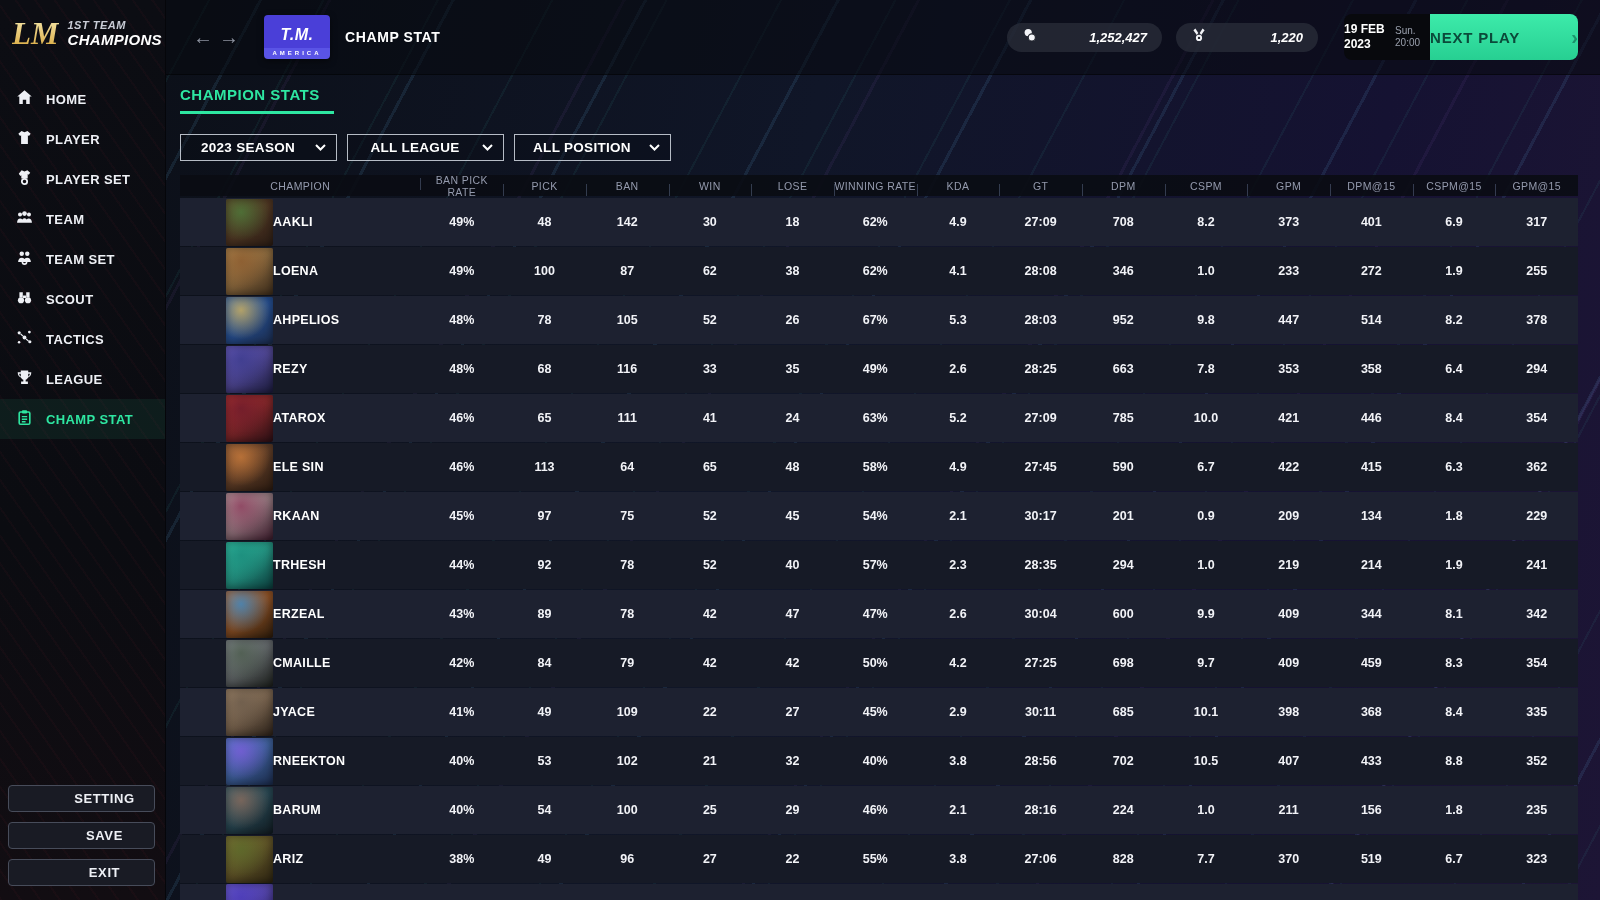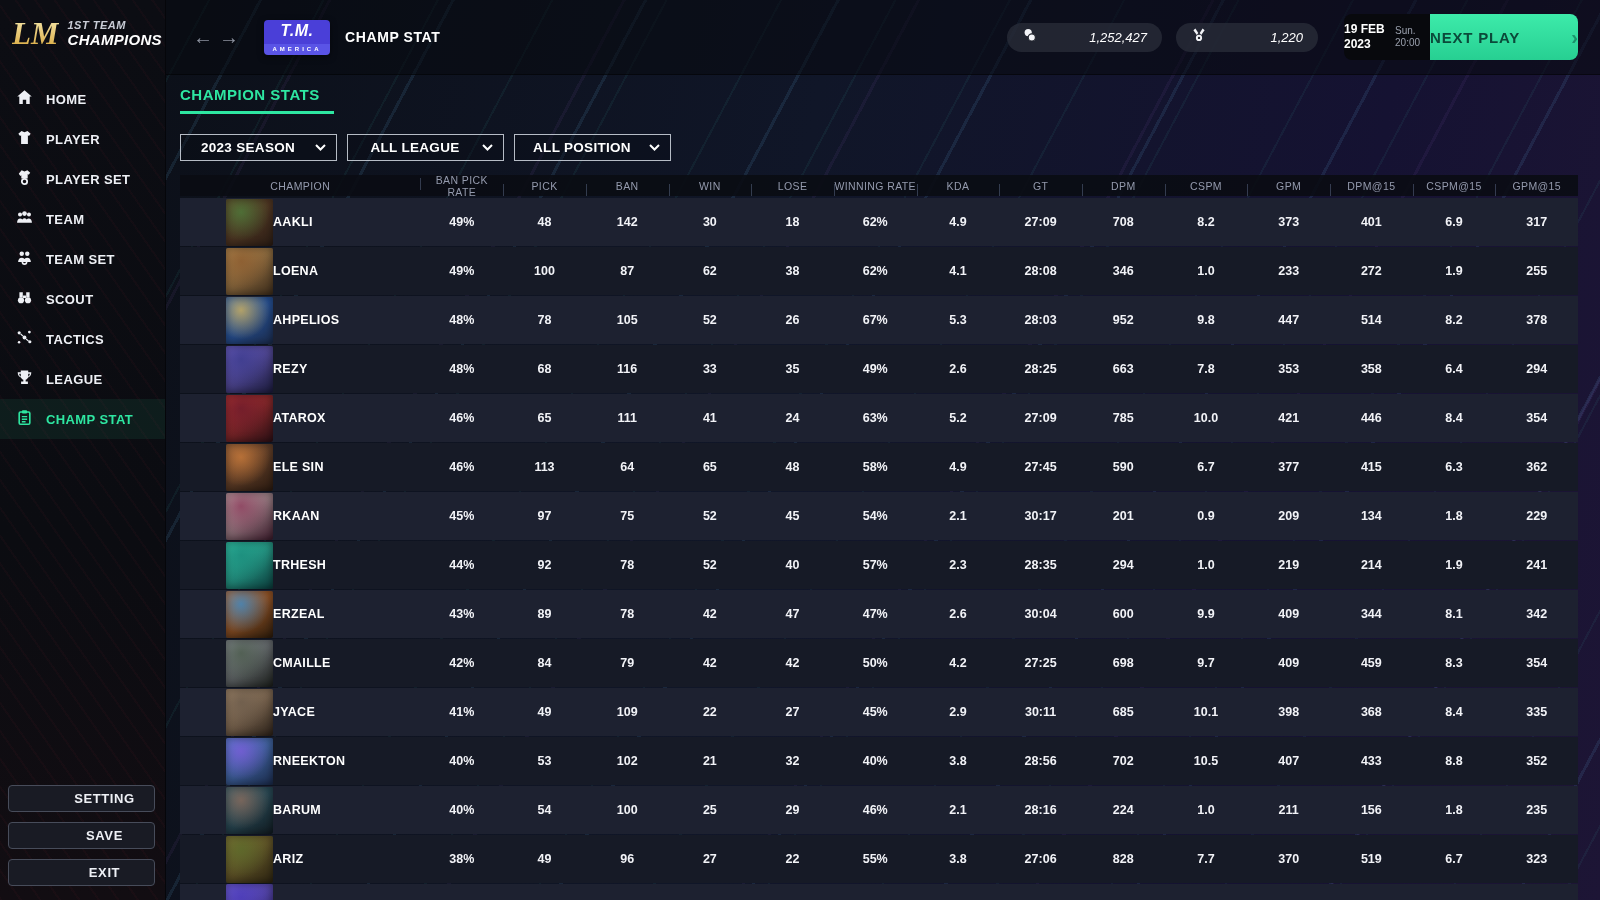--- a/index.html
+++ b/index.html
@@ -56,32 +56,32 @@
       linear-gradient(100deg, #0c1019 0%, #101628 42%, #151232 78%, #1d1535 100%);
   }
 
   .topbar {
     height:75px; flex:0 0 75px; display:flex; align-items:center;
     padding:0 22px 0 24px; background:rgba(8,10,15,0.55);
     border-bottom:1px solid rgba(0,0,0,0.45);
   }
   .nav-arrow { font-size:20px; color:#8d93a0; width:26px; text-align:center; cursor:pointer; user-select:none; }
   .team-badge { margin-left:22px; width:66px; border-radius:4px; overflow:hidden; text-align:center; box-shadow:0 2px 6px rgba(0,0,0,.5); }
-  .badge-top { background:#4a3fd8; font-style:italic; font-weight:800; font-size:16px; color:#fff; padding:2px 0 4px; letter-spacing:.5px; }
+  .badge-top { background:#4a3fd8; font-style:italic; font-weight:800; font-size:16px; color:#fff; padding:11px 0 4px; letter-spacing:.5px; }
   .badge-bottom { background:#5a54e6; font-size:6px; font-weight:700; color:#fff; letter-spacing:3px; padding:2px 0 3px; }
   .page-title { margin-left:15px; font-weight:800; font-size:14px; letter-spacing:.6px; color:#fff; }
   .top-spacer { flex:1; }
   .pill {
     height:29px; border-radius:15px; background:rgba(42,46,58,0.75);
     display:flex; align-items:center; justify-content:space-between;
     padding:0 15px; margin-left:14px;
   }
   .pill-money { width:155px; } .pill-medal { width:142px; }
   .pill svg { width:16px; height:16px; fill:#f2f3f7; }
-  .pill-value { font-style:italic; font-weight:400; font-size:13px; color:#fff; }
+  .pill-value { font-style:italic; font-weight:700; font-size:13px; color:#fff; }
   .play-group { display:flex; margin-left:26px; height:46px; border-radius:8px; overflow:hidden; }
   .date-box { width:86px; background:#08090d; display:flex; flex-direction:row; align-items:center; justify-content:center; line-height:1.25; }
   .date-line { font-weight:800; font-size:12px; color:#fff; }
   .time-line { font-weight:400; font-size:10px; color:#9aa0ad; }
   .next-play {
     width:148px; border:none; cursor:pointer; font-family:inherit;
     background:linear-gradient(180deg,#3debaa,#27cf92);
     display:flex; align-items:center; justify-content:space-between; gap:10px;
   }
   .next-play-label { font-weight:800; font-size:15px; letter-spacing:.8px; color:#0b4a3a; }
@@ -415,21 +415,21 @@
   <div class="td">46%</div>
               <div class="td">113</div>
               <div class="td">64</div>
               <div class="td">65</div>
               <div class="td">48</div>
               <div class="td">58%</div>
               <div class="td">4.9</div>
               <div class="td">27:45</div>
               <div class="td">590</div>
               <div class="td">6.7</div>
-              <div class="td">377</div>
+              <div class="td">422</div>
               <div class="td">415</div>
               <div class="td">6.3</div>
               <div class="td">362</div>
             </div>
 
   <div class="tr odd">
     <div class="td-champ">
       <div class="avatar" style="background: radial-gradient(circle at 32% 28%, rgba(138, 58, 90, 0.8), transparent 62%), linear-gradient(145deg, rgb(216, 192, 192), rgb(58, 26, 42));"></div>
       <span class="champ-name">RKAAN</span>
     </div>

